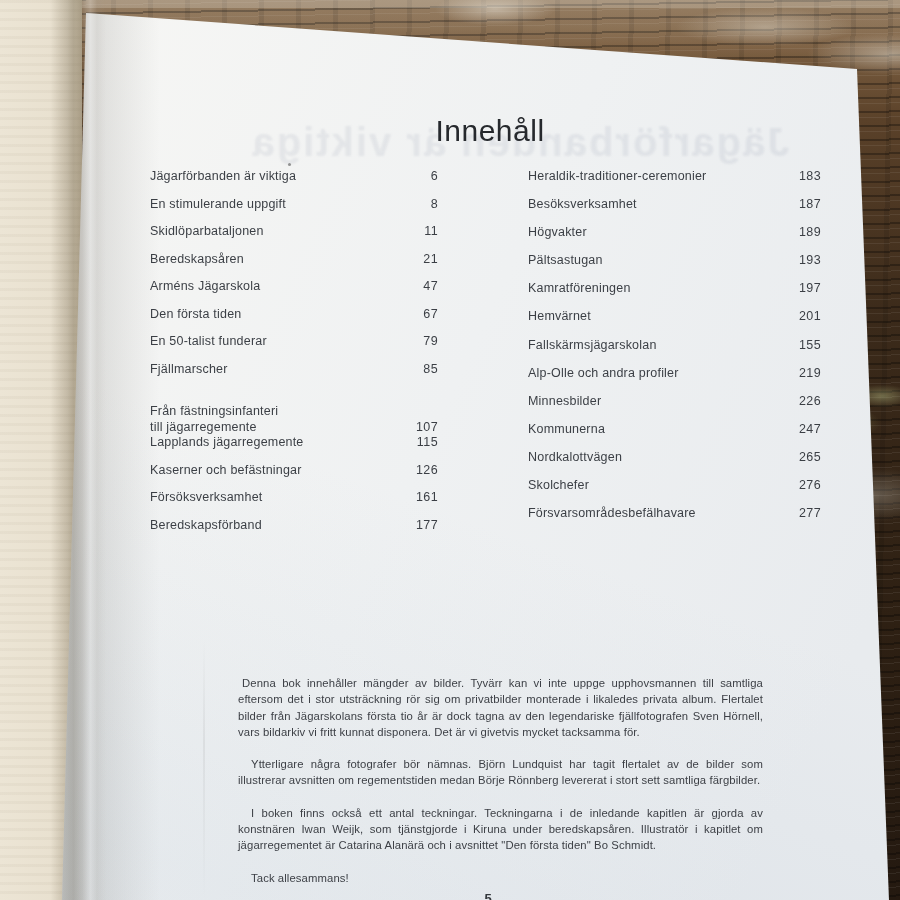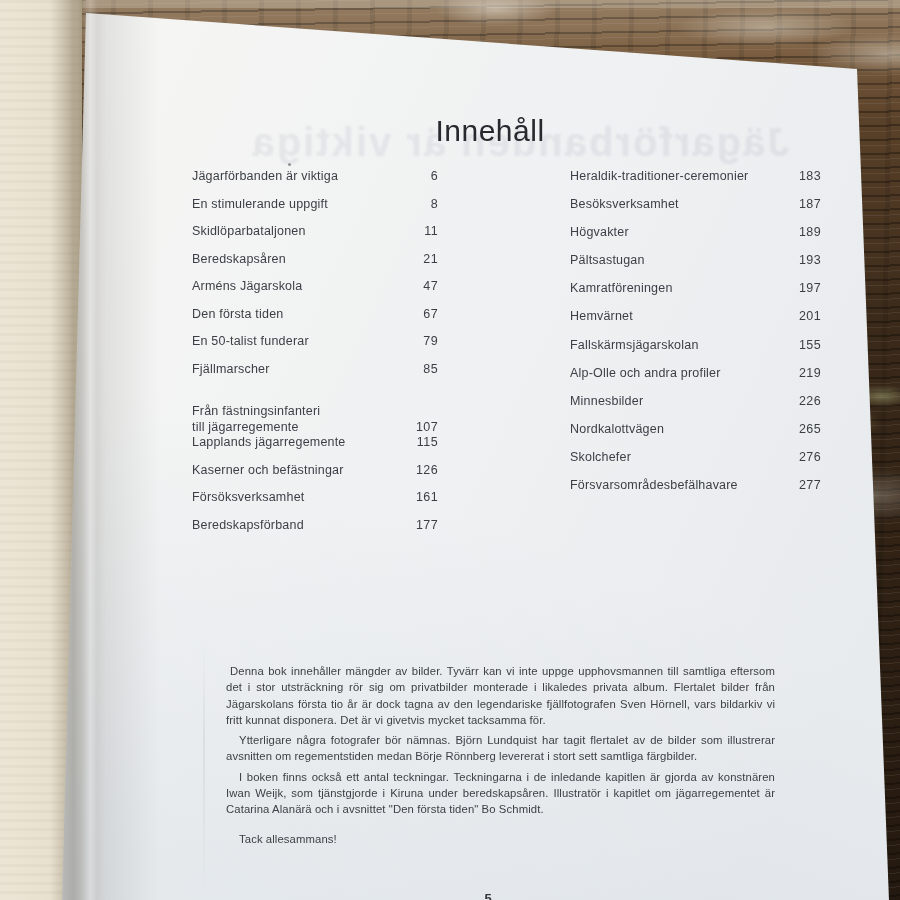--- a/index.html
+++ b/index.html
@@ -58,33 +58,33 @@
   }
   
   .title{
     position:absolute;left:340px;top:114px;width:300px;text-align:center;
     font-size:30px;font-weight:400;letter-spacing:0.5px;color:#26292d;
   }
   
   .toc-col{position:absolute;font-size:12.5px;color:#3b3f45;}
   .toc-col.left{left:150px;top:169px;width:288px;}
   .toc-col.right{left:528px;top:169px;width:293px;}
-  .toc-row{display:flex;justify-content:space-between;align-items:baseline;height:27.5px;margin-left:42px;}
+  .toc-row{display:flex;justify-content:space-between;align-items:baseline;height:27.5px;}
   .toc-col.right .toc-row{height:28.1px;gap:34px;}
   .toc-row .lbl{white-space:pre-line;letter-spacing:0.2px;}
   .toc-row .num{letter-spacing:0.4px;}
   .toc-row.two-line{height:46px;align-items:flex-end;}
   .toc-row.two-line .lbl{line-height:16px;}
   .toc-row.two-line .num{padding-bottom:1px;}
   
   .colophon{
     position:absolute;left:222px;top:659px;width:557px;
     font-size:11.3px;line-height:16.3px;color:#3d4046;letter-spacing:0.1px;
   }
-  .colophon p{margin:4px;text-align:justify;}
+  .colophon p{margin:16px;text-align:justify;}
   .colophon p.ind-sm{text-indent:4px;}
   .colophon p.ind{text-indent:13px;}
   .colophon p.thanks{margin-top:13px;text-indent:13px;text-align:left;}
   
   .pagenum{
     position:absolute;left:478px;top:891px;width:20px;text-align:center;
     font-size:13px;font-weight:bold;color:#33373c;
   }
 </style>
 </head>
@@ -185,20 +185,24 @@
           <span class="lbl">Fallskärmsjägarskolan</span>
           <span class="num">155</span>
         </div>
       <div class="toc-row">
           <span class="lbl">Alp-Olle och andra profiler</span>
           <span class="num">219</span>
         </div>
       <div class="toc-row">
           <span class="lbl">Minnesbilder</span>
           <span class="num">226</span>
+        </div>
+      <div class="toc-row">
+          <span class="lbl">Kommunerna</span>
+          <span class="num">247</span>
         </div>
       <div class="toc-row">
           <span class="lbl">Nordkalottvägen</span>
           <span class="num">265</span>
         </div>
       <div class="toc-row">
           <span class="lbl">Skolchefer</span>
           <span class="num">276</span>
         </div>
       <div class="toc-row">

